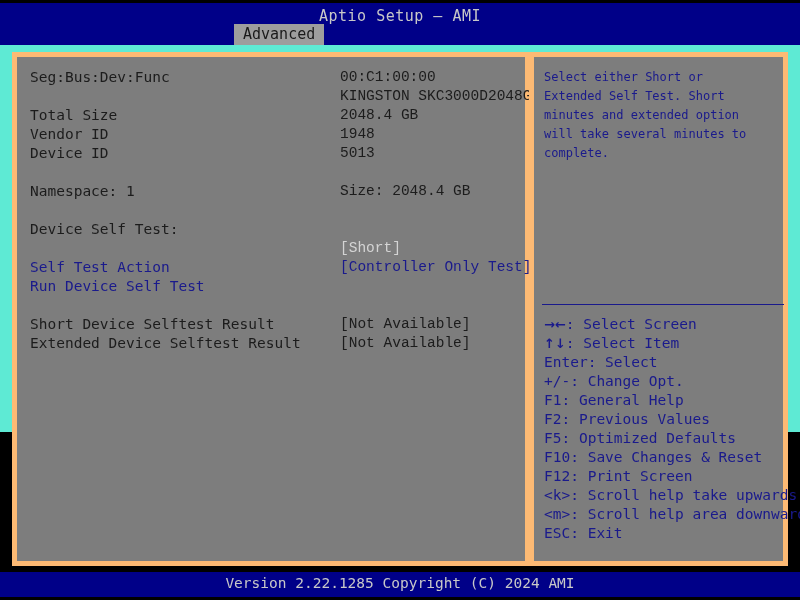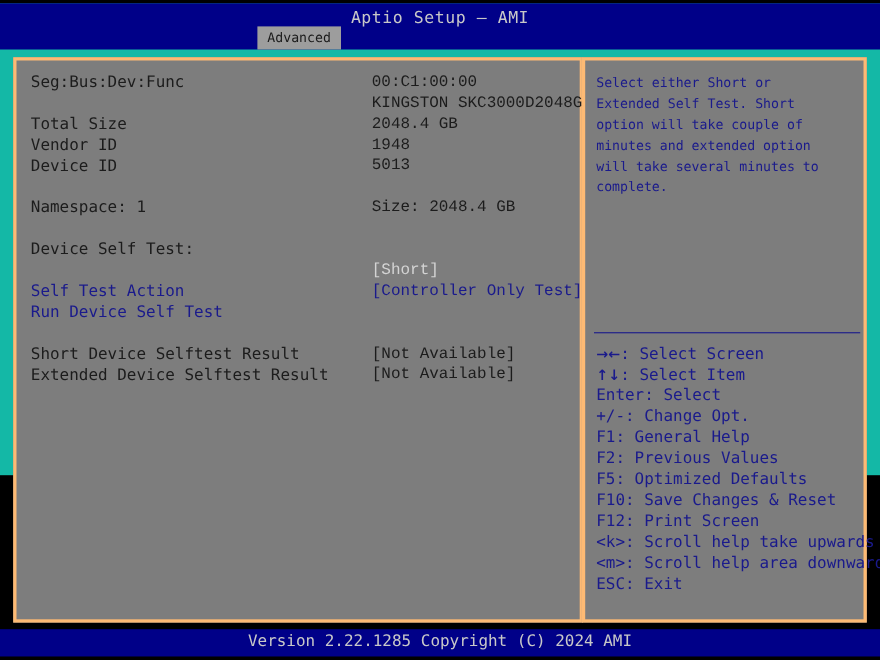--- a/index.html
+++ b/index.html
@@ -10,21 +10,21 @@
     width: 800px;
     height: 600px;
     background: #000000;
     font-family: "DejaVu Sans Mono", "Liberation Mono", monospace;
     overflow: hidden;
   }
   .screen {
     position: relative;
     width: 800px;
     height: 432px;
-    background: #14b8a6;
+    background: #5eead4;
   }
 
   
   .titlebar {
     position: absolute;
     left: 0; top: 3px;
     width: 800px; height: 42px;
     background: #000088;
   }
   .app-title {
@@ -41,35 +41,35 @@
     position: absolute;
     left: 0; top: 24px;
     width: 800px; height: 21px;
   }
   .tab {
     position: absolute;
     left: 234px; top: 0;
     padding: 2px 9px 2px 9px;
     background: #9d9d9d;
     color: #1a1a1a;
-    font-size: 12px;
+    font-size: 15px;
     line-height: 17px;
     white-space: pre;
   }
   .topgap {
     position: absolute;
     left: 0; top: 0;
     width: 800px; height: 3px;
     background: #000000;
   }
 
   
   .panel {
     position: absolute;
-    border: 3px solid #fdba74;
+    border: 5px solid #fdba74;
     box-sizing: border-box;
     background: #7d7d7d;
   }
   .panel-left {
     left: 12px; top: 52px;
     width: 518px; height: 514px;
   }
   .panel-right {
     left: 529px; top: 52px;
     width: 259px; height: 514px;
@@ -190,21 +190,20 @@
         <div class="row spacer"></div>
         <div class="row"><span class="label c-dark">Short Device Selftest Result</span><span class="value c-dark">[Not Available]</span></div>
         <div class="row"><span class="label c-dark">Extended Device Selftest Result</span><span class="value c-dark">[Not Available]</span></div>
       </div>
   </div>
 
   <div class="panel panel-right">
     <div class="help" id="help-block">
         <div class="help-line">Select either Short or</div>
         <div class="help-line">Extended Self Test. Short</div>
-        <div class="help-line">option will take couple of</div>
         <div class="help-line">minutes and extended option</div>
         <div class="help-line">will take several minutes to</div>
         <div class="help-line">complete.</div>
       </div>
     <div class="hr"></div>
     <div class="legend" id="legend-block">
         <div class="legend-line"><span class="arrows">→←</span><span>: Select Screen</span></div>
         <div class="legend-line"><span class="arrows">↑↓</span><span>: Select Item</span></div>
         <div class="legend-line"><span>Enter</span><span>: Select</span></div>
         <div class="legend-line"><span>+/-</span><span>: Change Opt.</span></div>

